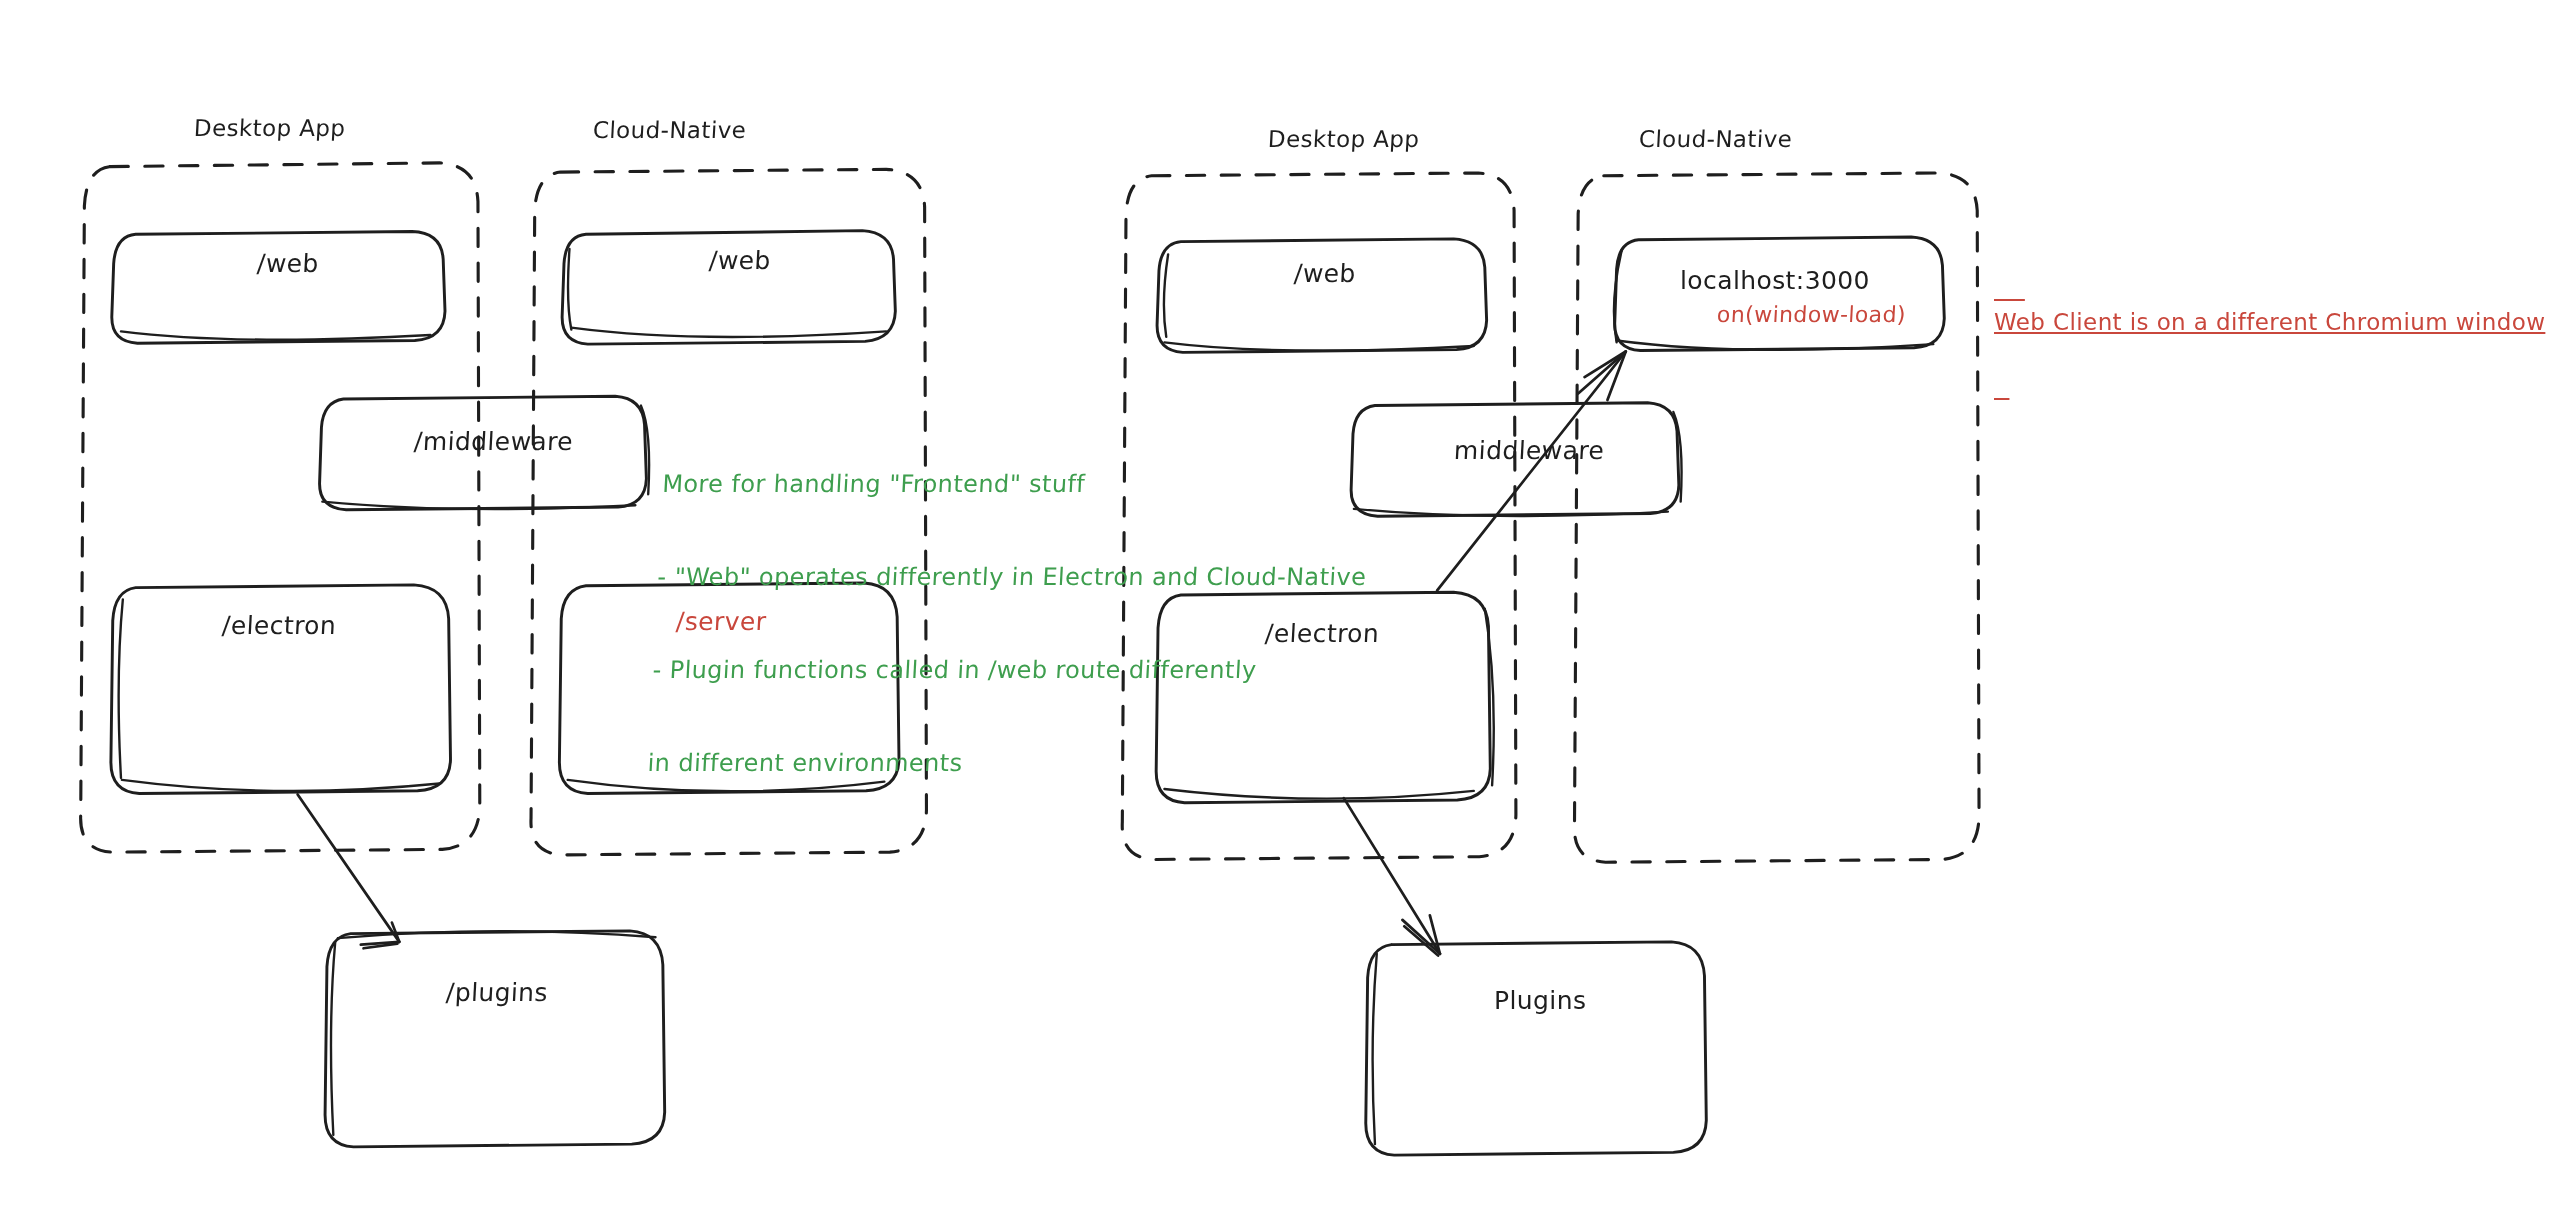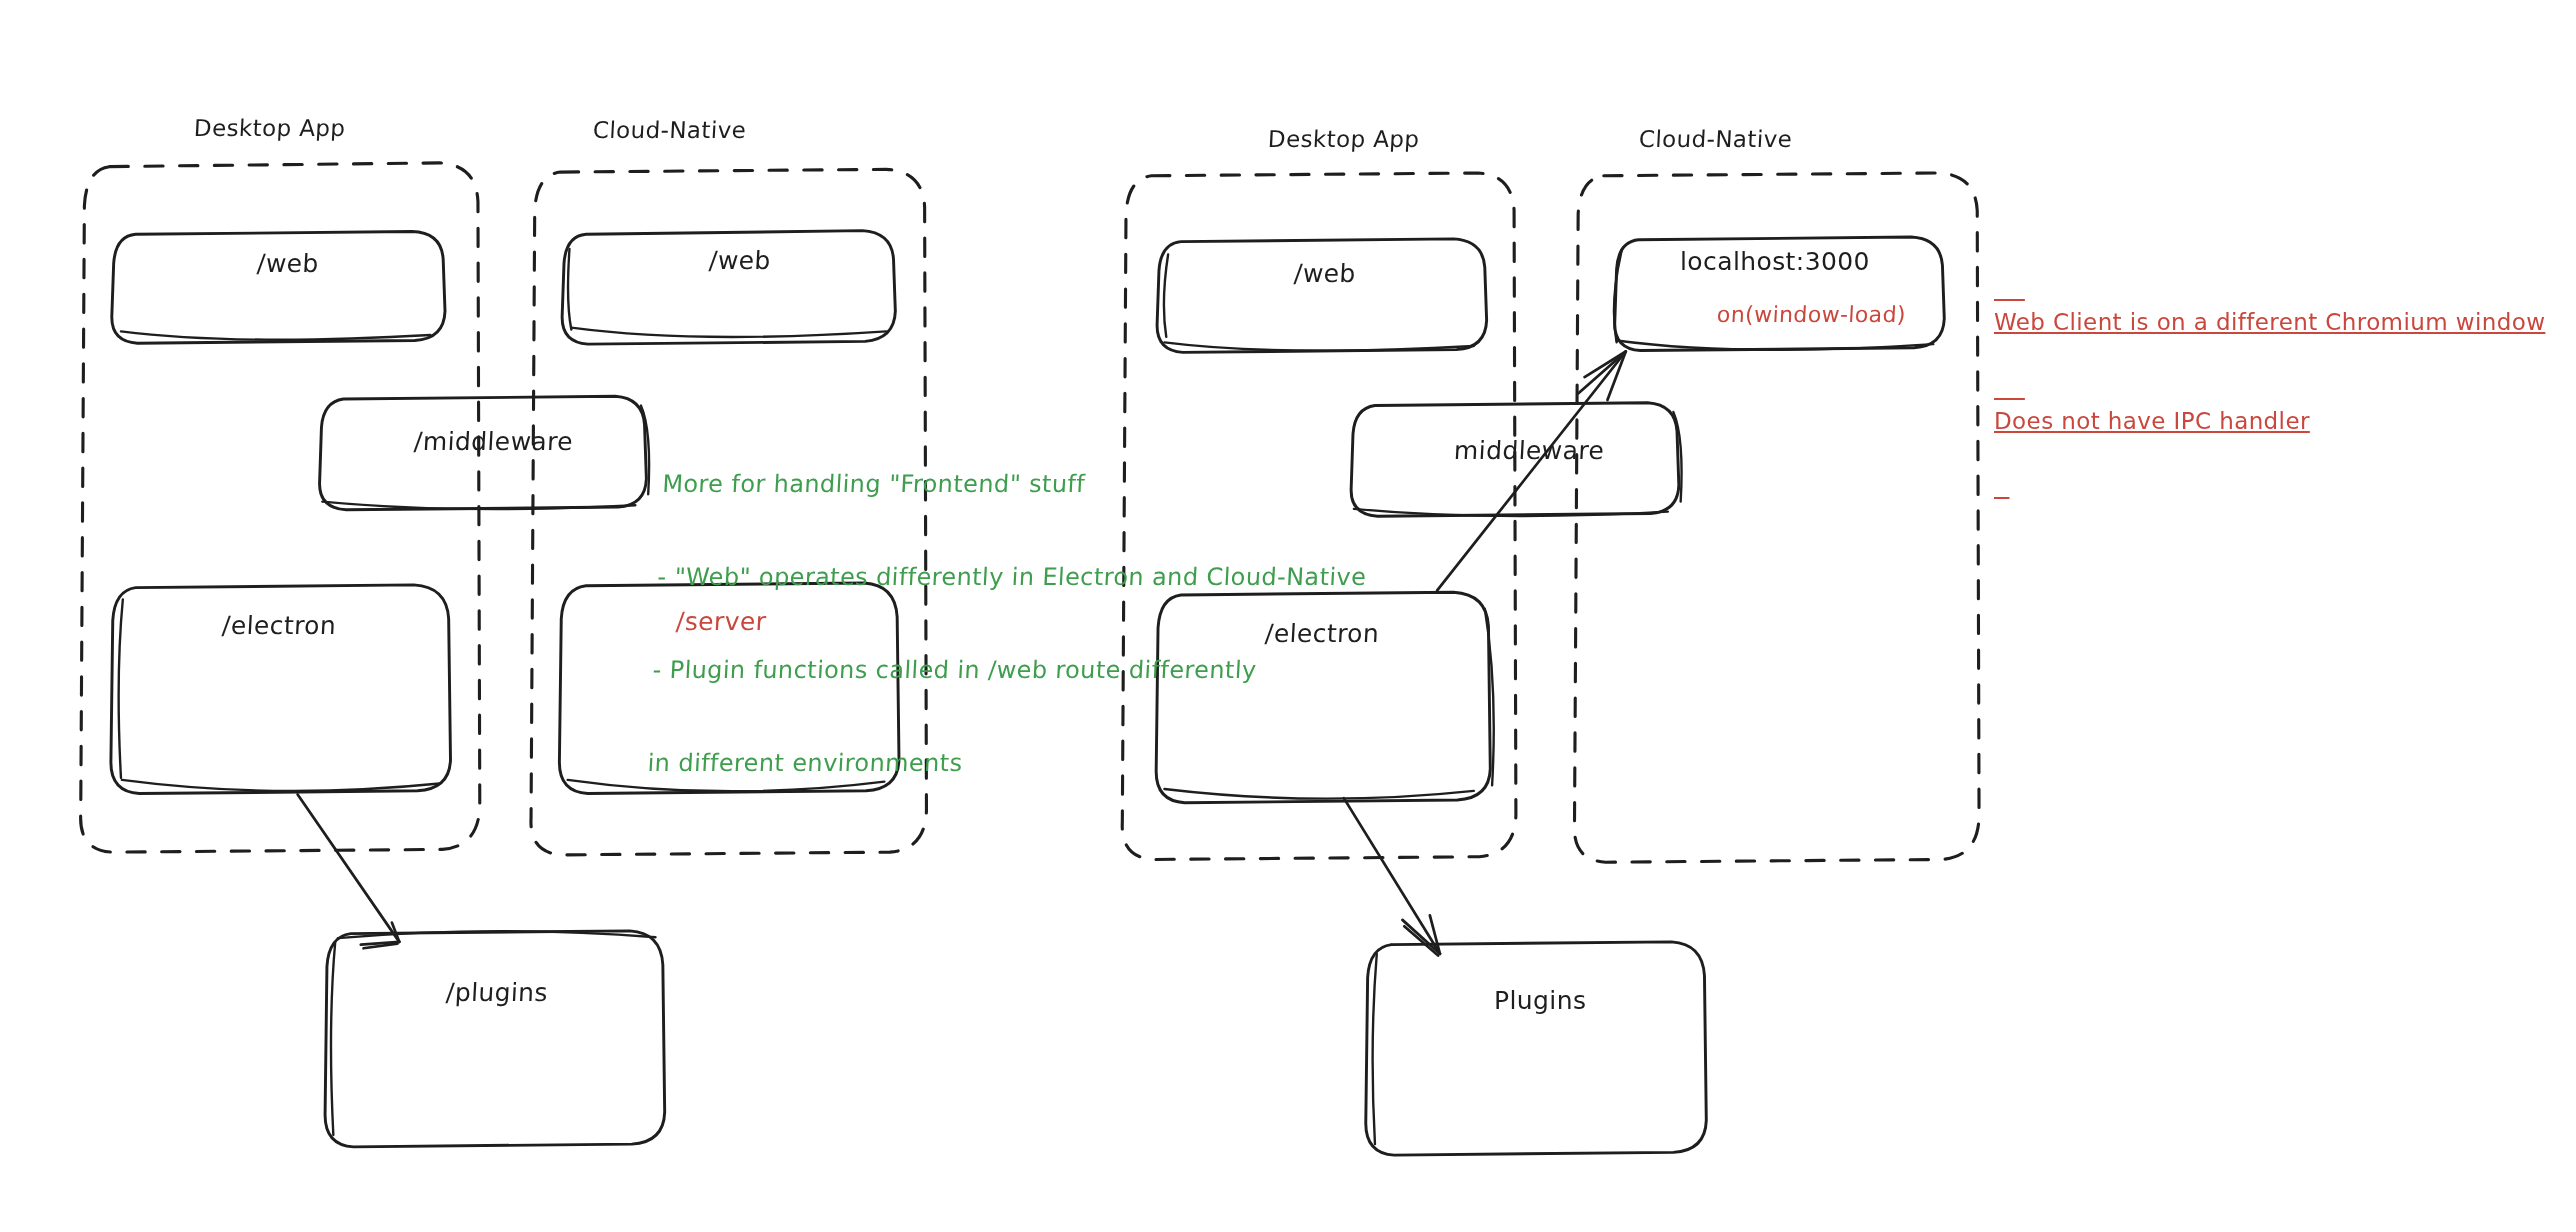--- a/index.html
+++ b/index.html
@@ -224,36 +224,35 @@
   <div class="txt node-label-red" style="left:676px; top:607px;">/server</div>
 
   <div class="txt node-label" style="left:446px; top:978px;">/plugins</div>
 
   <div class="txt group-label" style="left:1268px; top:126px;">Desktop App</div>
 
   <div class="txt group-label" style="left:1639px; top:126px;">Cloud-Native</div>
 
   <div class="txt node-label" style="left:1294px; top:259px;">/web</div>
 
-  <div class="txt node-label-plain" style="left:1680px; top:247px;text-align:center;">localhost:3000</div>
+  <div class="txt node-label-plain" style="left:1680px; top:266px;text-align:center;">localhost:3000</div>
 
   <div class="txt node-sub-red" style="left:1717px; top:302px;">on(window-load)</div>
 
   <div class="txt node-label" style="left:1454px; top:436px;">middleware</div>
 
   <div class="txt node-label" style="left:1265px; top:619px;">/electron</div>
 
   <div class="txt node-label-plain" style="left:1494px; top:986px;">Plugins</div>
 
   <div class="txt note-green" style="left:655px; top:407px;">
     <span>More for handling "Frontend" stuff</span>
     <span>- "Web" operates differently in Electron and Cloud-Native</span>
     <span>- Plugin functions called in /web route differently</span>
     <span>in different environments</span>
   </div>
 
   <div class="txt note-red" style="left:1994px; top:240px;text-decoration:underline;">
     <span>Web Client is on a different Chromium window</span>
-    <span>Does not have IPC handler</span>
   </div>
 
 </div>
 
 
 </body></html>

